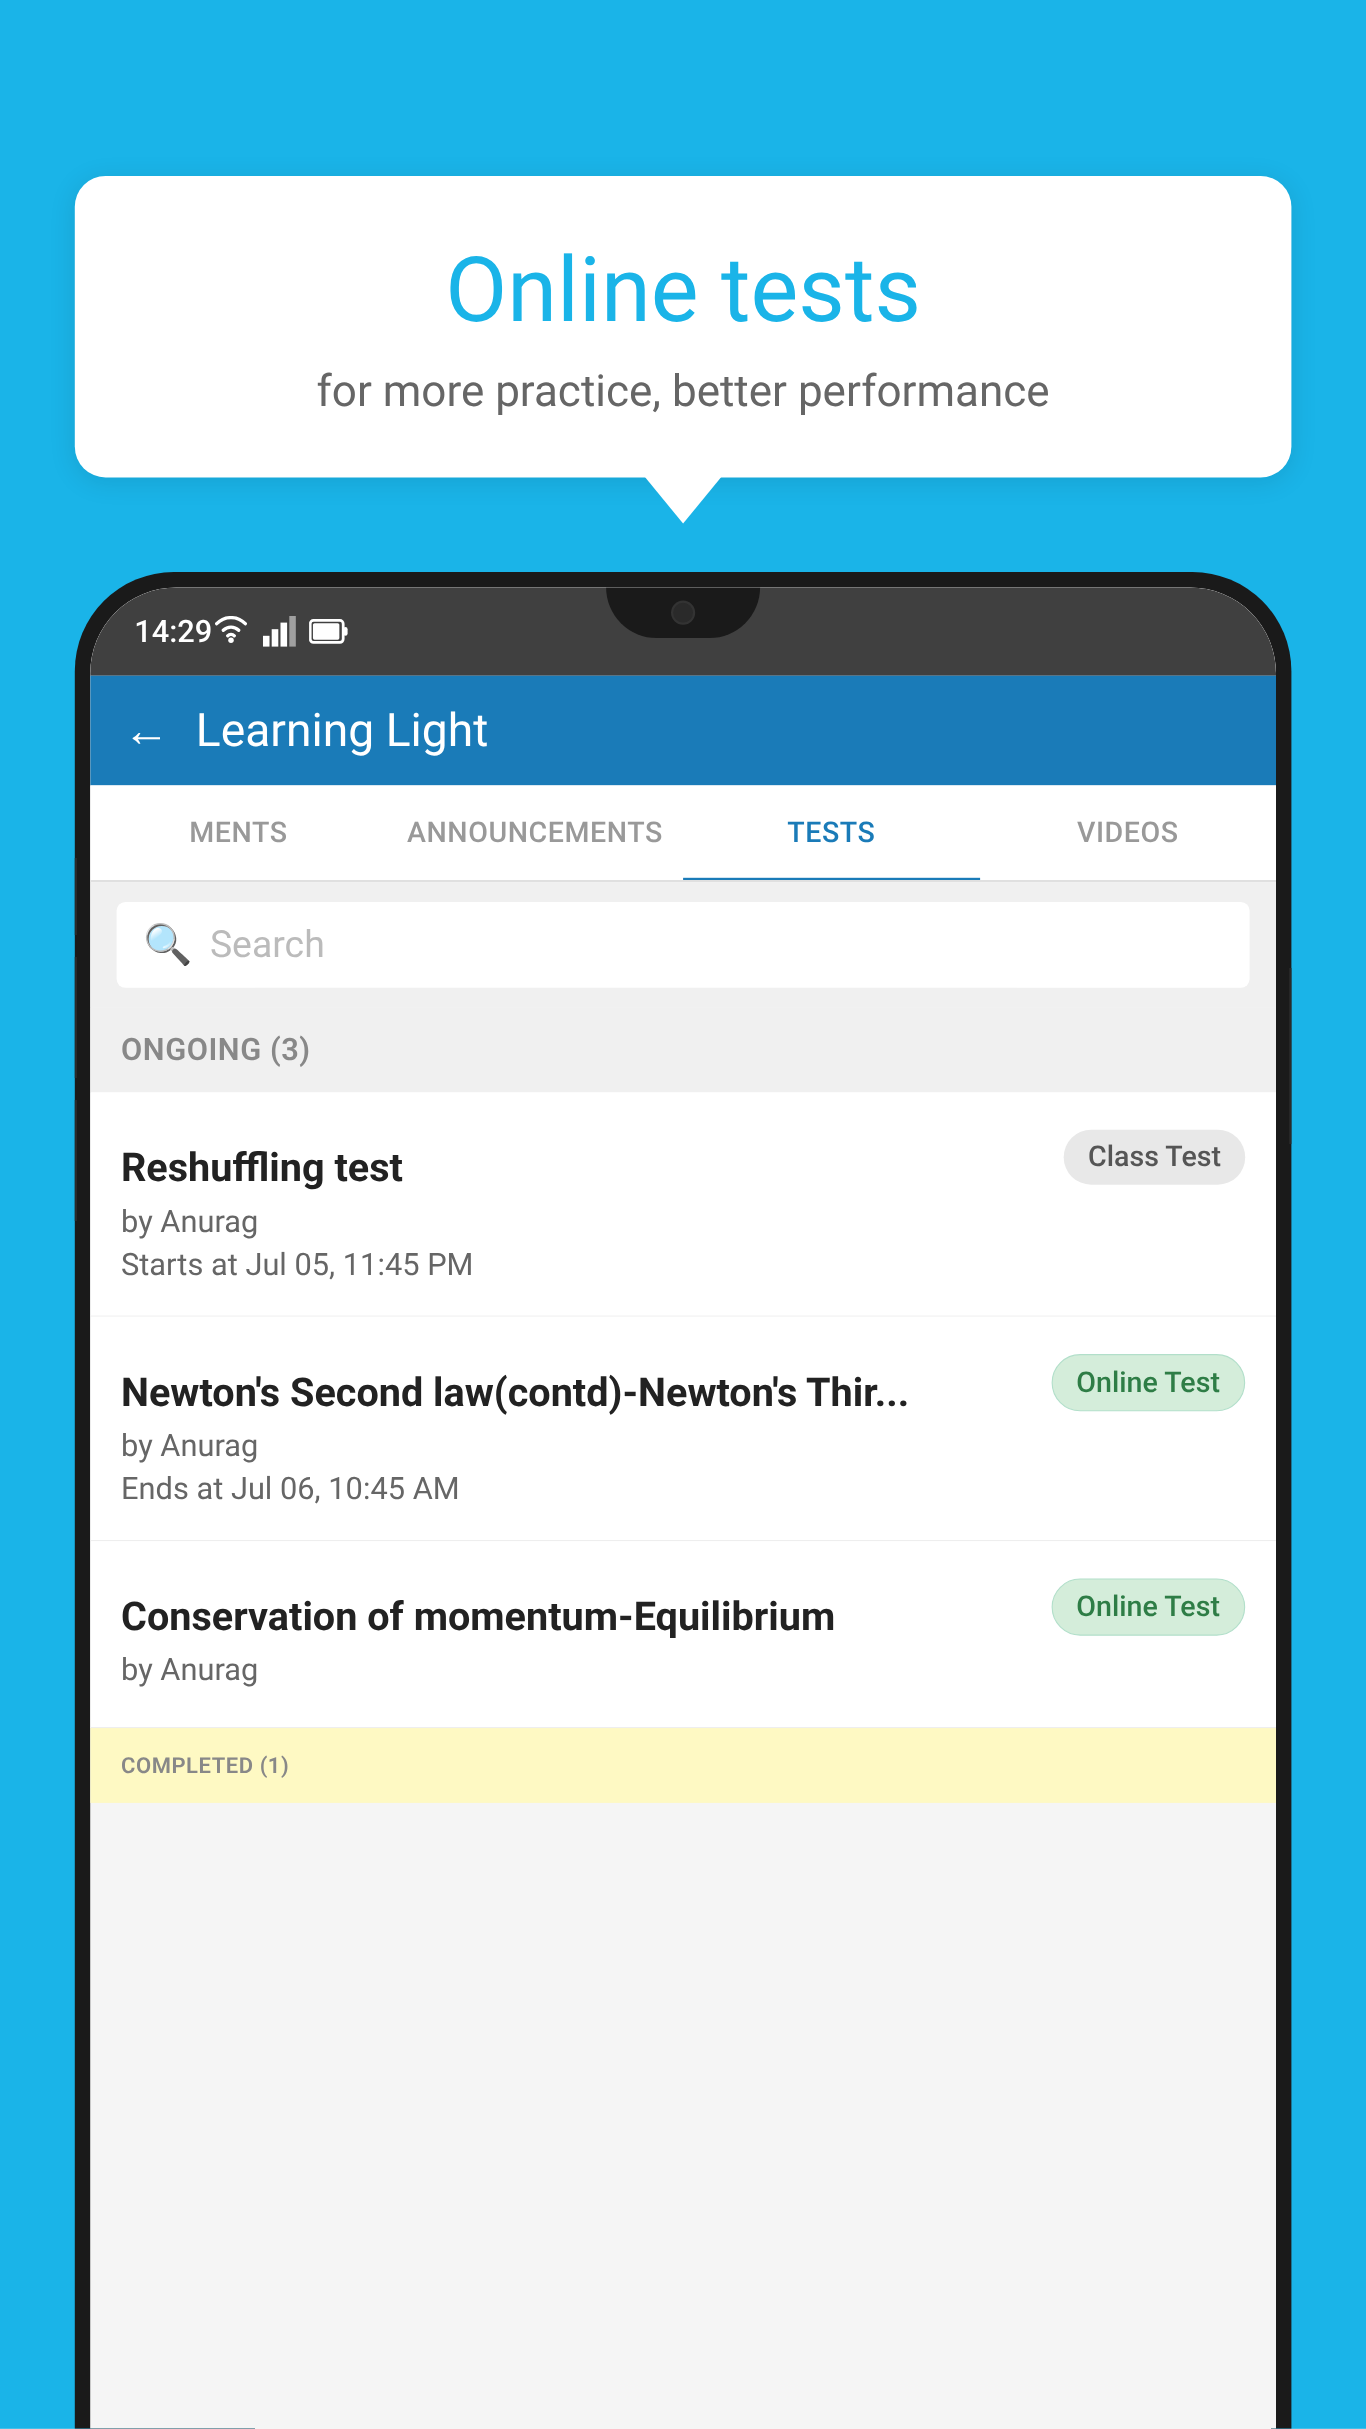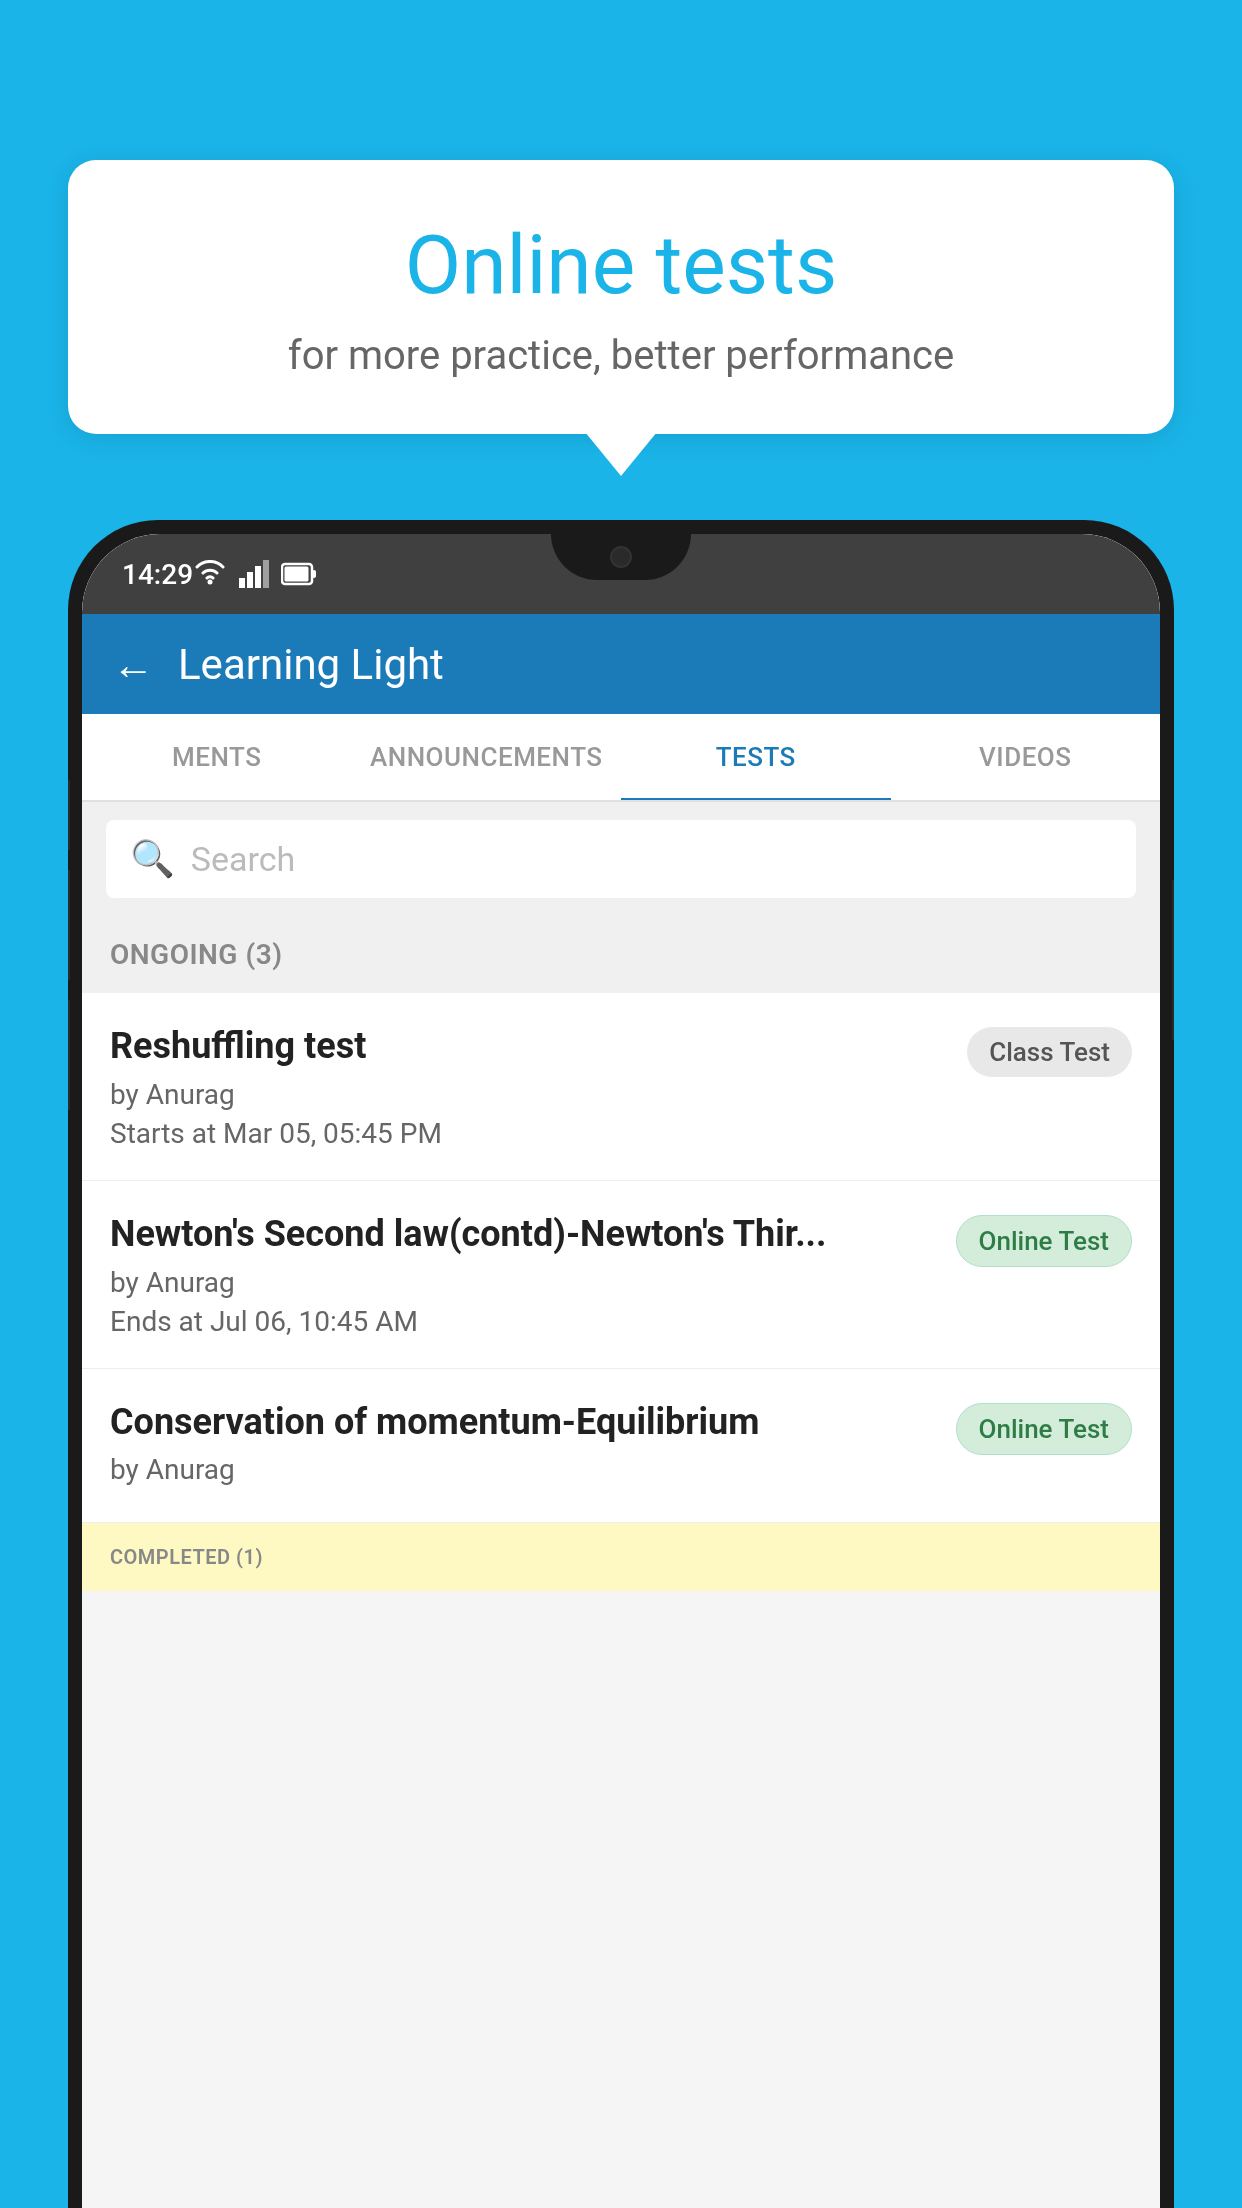--- a/index.html
+++ b/index.html
@@ -222,20 +222,21 @@
       padding: 30px 28px;
       border-bottom: 1px solid #eeeeee;
       display: flex;
       justify-content: space-between;
       align-items: flex-start;
       gap: 16px;
     }
 
     .test-item-content {
       flex: 1;
+      margin-top: 16px;
     }
 
     .test-item-title {
       font-size: 36px;
       font-weight: 700;
       color: #222;
       margin-bottom: 8px;
       line-height: 1.3;
     }
 
@@ -393,21 +394,21 @@
     </div>
 
     <div class="section-header">
       <span>ONGOING (3)</span>
     </div>
 
     <div class="test-item">
       <div class="test-item-content">
         <div class="test-item-title">Reshuffling test</div>
         <div class="test-item-author">by Anurag</div>
-        <div class="test-item-date">Starts at  Mar 05, 05:45 PM</div>
+        <div class="test-item-date">Starts at  Jul 05, 11:45 PM</div>
       </div>
       <div class="test-badge badge-class">Class Test</div>
     </div>
 
     <div class="test-item">
       <div class="test-item-content">
         <div class="test-item-title">Newton's Second law(contd)-Newton's Thir...</div>
         <div class="test-item-author">by Anurag</div>
         <div class="test-item-date">Ends at  Jul 06, 10:45 AM</div>
       </div>

